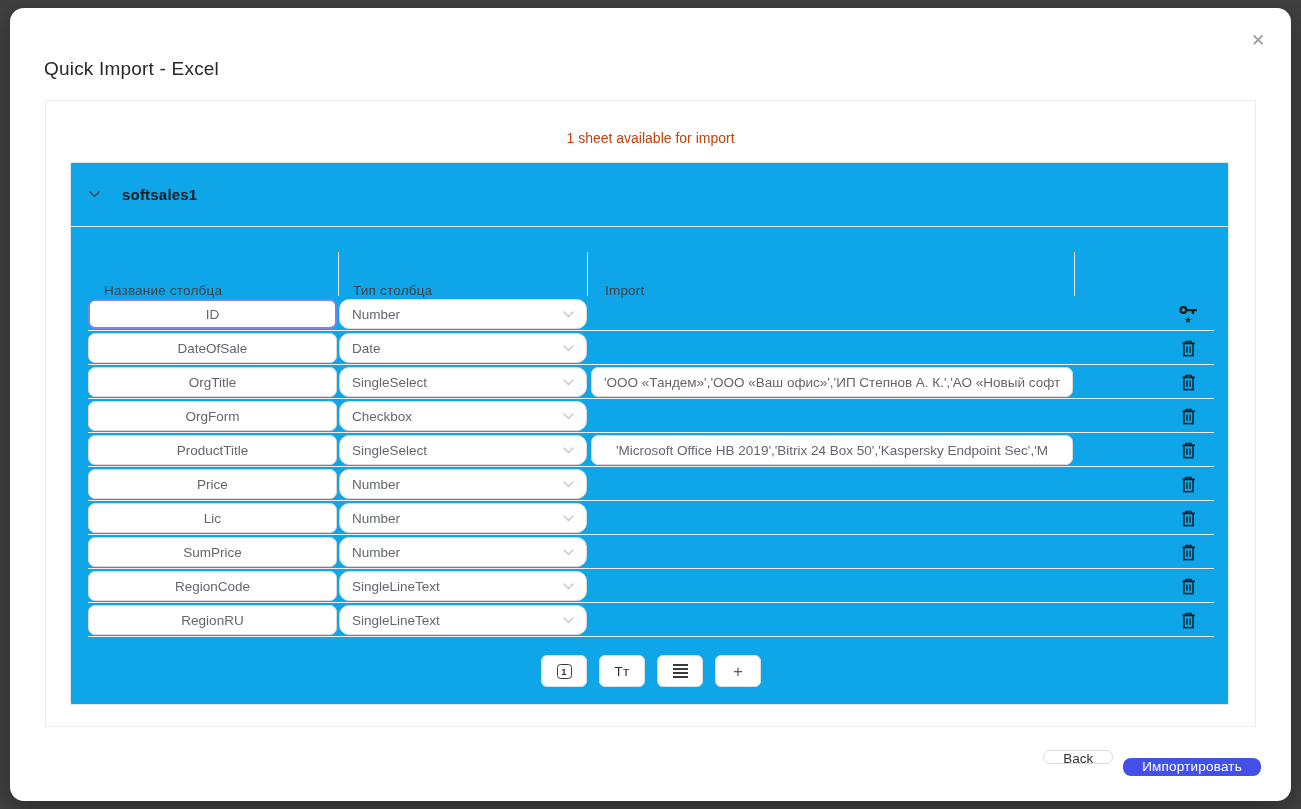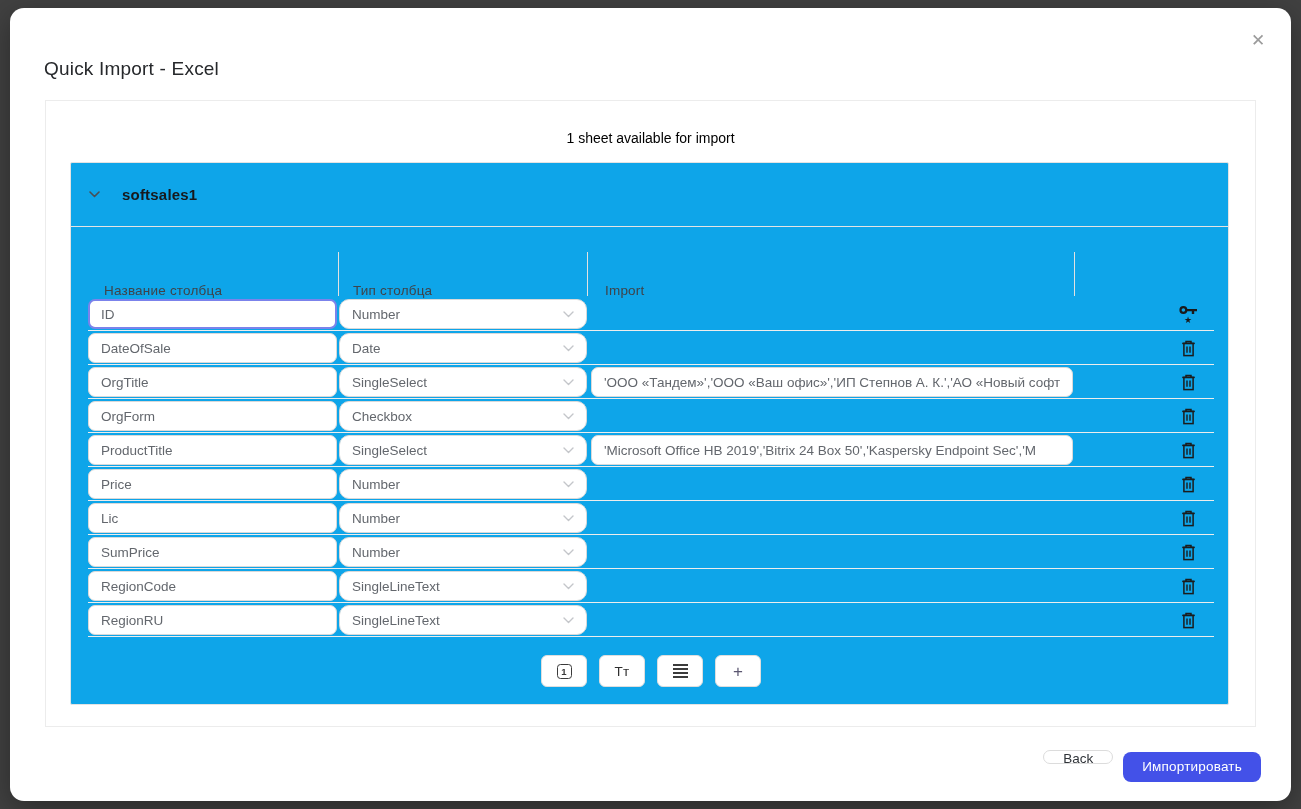--- a/index.html
+++ b/index.html
@@ -23,21 +23,21 @@
   .modal-title {
     position:absolute; left:34px; top:50px;
     font-size:19px; font-weight:500; color:#26282b; letter-spacing:.2px;
   }
   .content-box {
     position:absolute; left:35px; top:92px; width:1211px; height:627px;
     border:1px solid #ececec; background:#fff;
   }
   .sheets-info {
     margin-top:29px; text-align:center;
-    font-size:14px; color:#000000;
+    font-size:14px; color:#c2410c;
   }
   .sheet-panel {
     position:absolute; left:24px; top:61px; width:1159px; height:543px;
     border:1px solid #e3e3e3; border-radius:2px; background:#0ea5e9;
   }
   .sheet-header {
     height:64px; border-bottom:1px solid #e4e4e4;
     display:flex; align-items:center; padding-left:18px;
   }
   .sheet-chevron { margin-right:22px; cursor:pointer; display:flex; align-items:center; }
@@ -53,21 +53,21 @@
   .th-options { left:517px; }
   .vdiv { position:absolute; top:25px; width:1px; height:44px; background:#e2e2e2; }
   .vdiv-1 { left:250px; } .vdiv-2 { left:499px; } .vdiv-3 { left:986px; }
 
   .rows { width:1126px; }
   .field-row { position:relative; height:34px; border-bottom:1px solid #ededed; }
   .cell {
     position:absolute; top:2px; height:30px; background:#fff;
     border:1px solid #d9d9d9; border-radius:7px;
     font-family:"Liberation Sans", sans-serif;
-    font-size:13.5px; color:#63676d; padding:0 12px; outline:none;
+    font-size:13.5px; color:#63676d; padding:0 12px; outline:none;text-align:center;
   }
   input.cell { text-overflow:clip; white-space:nowrap; overflow:hidden; }
   .name-cell { left:0; width:249px; }
   .name-cell.focused { border:2px solid var(--focus); padding:0 11px; }
   .select-cell {
     left:251px; width:248px; display:flex; align-items:center;
     justify-content:space-between; cursor:pointer;border-radius:10px;
   }
   .select-value { color:#63676d; }
   .options-cell { left:503px; width:482px; }
@@ -101,21 +101,21 @@
   .footer {
     position:absolute; right:30px; top:733px; height:31px;
     display:flex; align-items:center; gap:10px;
   }
   .back-btn {
     height:14px; padding:0 19px; background:#fff; border:1px solid #dcdcdc;
     border-radius:8px; font-family:"Liberation Sans", sans-serif;
     font-size:13.5px; color:#2f3338; cursor:pointer;
   }
   .import-btn {
-    height:30px; padding:0 19px; background:var(--accent); border:none;
+    height:18px; padding:0 19px; background:var(--accent); border:none;
     border-radius:8px; font-family:"Liberation Sans", sans-serif;
     font-size:13.5px; color:#ffffff; cursor:pointer; letter-spacing:.2px;margin-top:20px;
   }
 </style>
 </head>
 <body style="background: rgb(65, 65, 65);">
 
 <div class="modal">
   <button class="close-btn">✕</button>
   <div class="modal-title">Quick Import - Excel</div>

